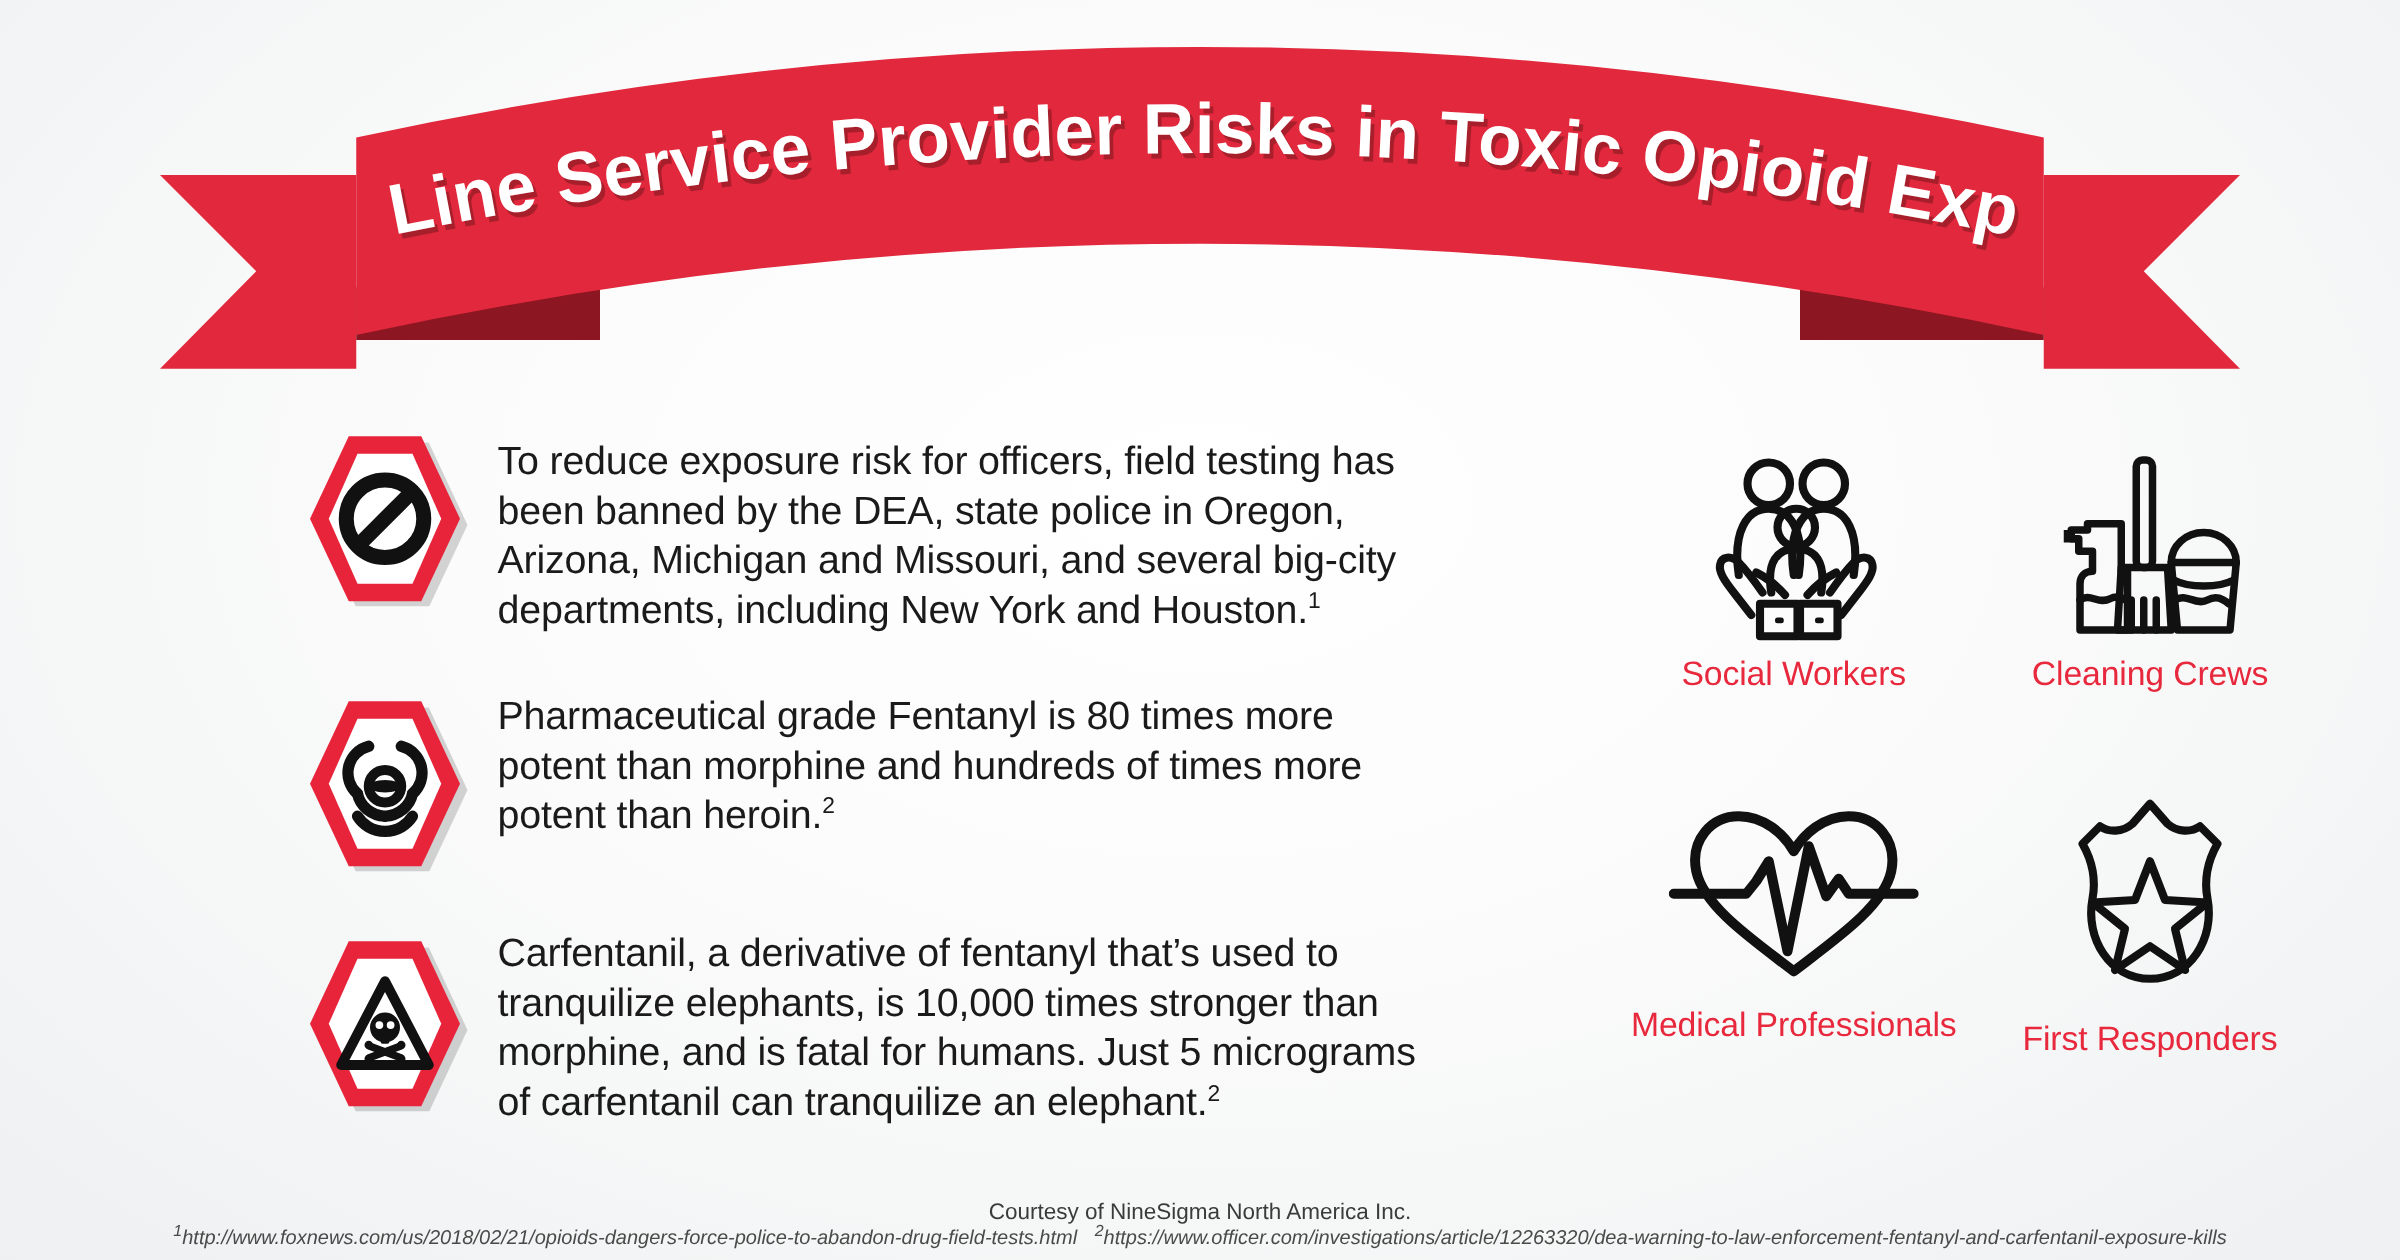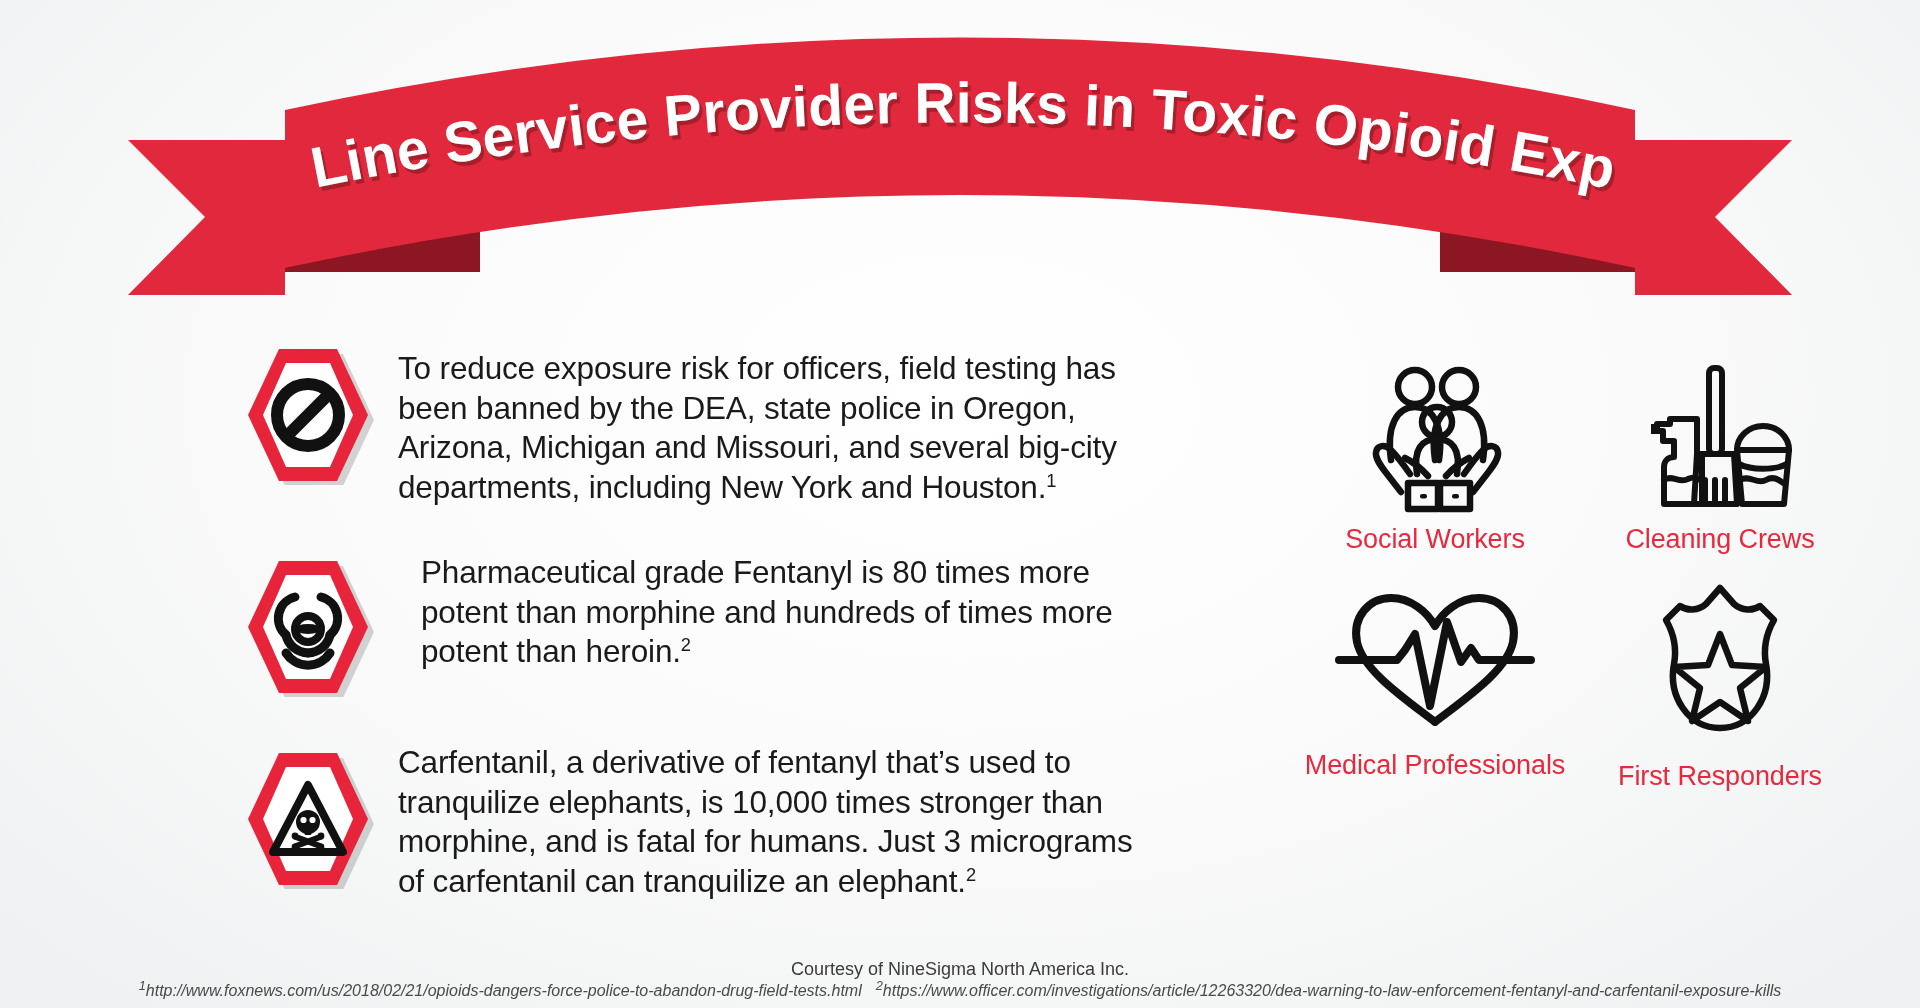--- a/index.html
+++ b/index.html
@@ -76,35 +76,35 @@
     max-width: 740px;
     letter-spacing: -0.15px;
   }
   .fact-text sup {
     font-size: 0.58em;
     vertical-align: super;
     line-height: 0;
   }
 
   .row-1 { margin-top: -6px; }
-  .row-2 { margin-top: 34px; gap: 23px; }
+  .row-2 { margin-top: 34px; }
   .row-3 { margin-top: 30px; }
   .row-2 .hex-cell { padding-top: 12px; }
   .row-3 .hex-cell { padding-top: 14px; }
 
   
   .right-col {
     position: absolute;
     left: 1290px;
     top: 355px;
     width: 570px;
     display: grid;
     grid-template-columns: 290px 280px;
     grid-template-rows: 200px 200px;
-    row-gap: 29px;
+    row-gap: 84px;
   }
   .role-cell {
     display: flex;
     flex-direction: column;
     align-items: center;
     justify-content: flex-start;
   }
   .role-icon {
     height: 160px;
     display: flex;
@@ -239,21 +239,21 @@
         </g>
         <g fill="#111111">
           <circle cx="57" cy="89" r="3.4"></circle>
           <circle cx="57" cy="100" r="3.4"></circle>
           <circle cx="83" cy="89" r="3.4"></circle>
           <circle cx="83" cy="100" r="3.4"></circle>
         </g>
       </svg>
     </div>
     <div class="fact-text">
-      <span>Carfentanil, a derivative of fentanyl that’s used to tranquilize elephants, is 10,000 times stronger than morphine, and is fatal for humans. Just 3 micrograms of carfentanil can tranquilize an elephant.</span><sup>2</sup>
+      <span>Carfentanil, a derivative of fentanyl that’s used to tranquilize elephants, is 10,000 times stronger than morphine, and is fatal for humans. Just 5 micrograms of carfentanil can tranquilize an elephant.</span><sup>2</sup>
     </div>
   </div>
 
 </div>
 
 <div class="right-col">
 
   <div class="role-cell social">
     <div class="role-icon">
       <svg width="165" height="150" viewBox="0 0 165 150">

